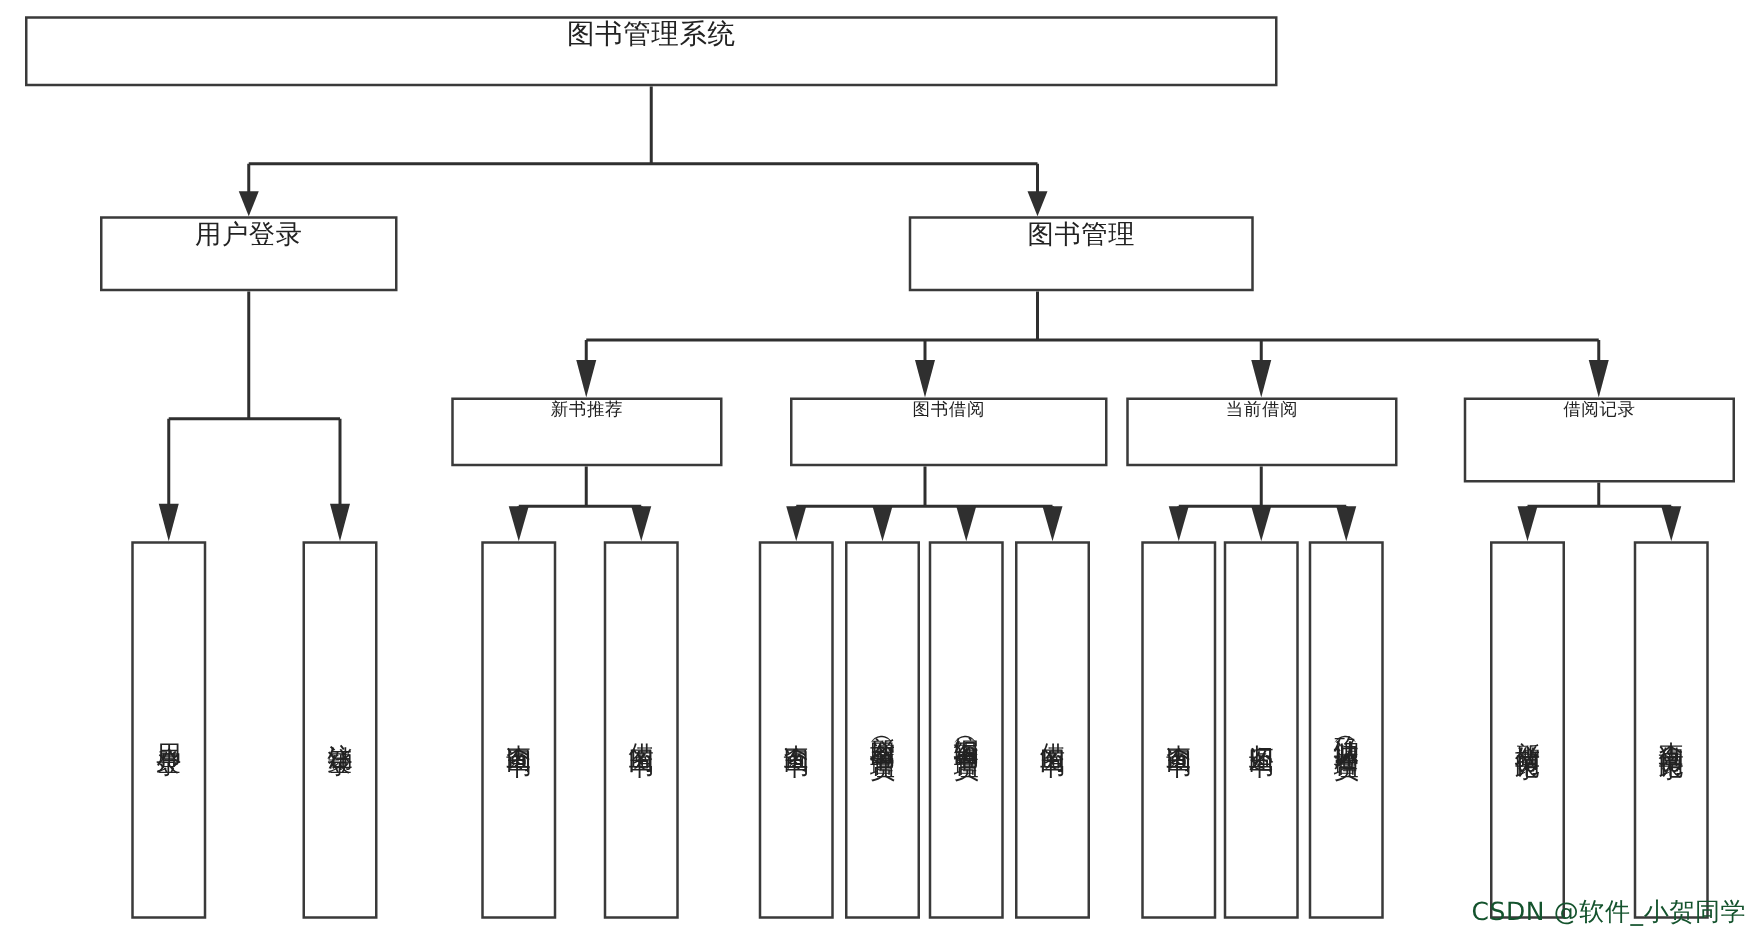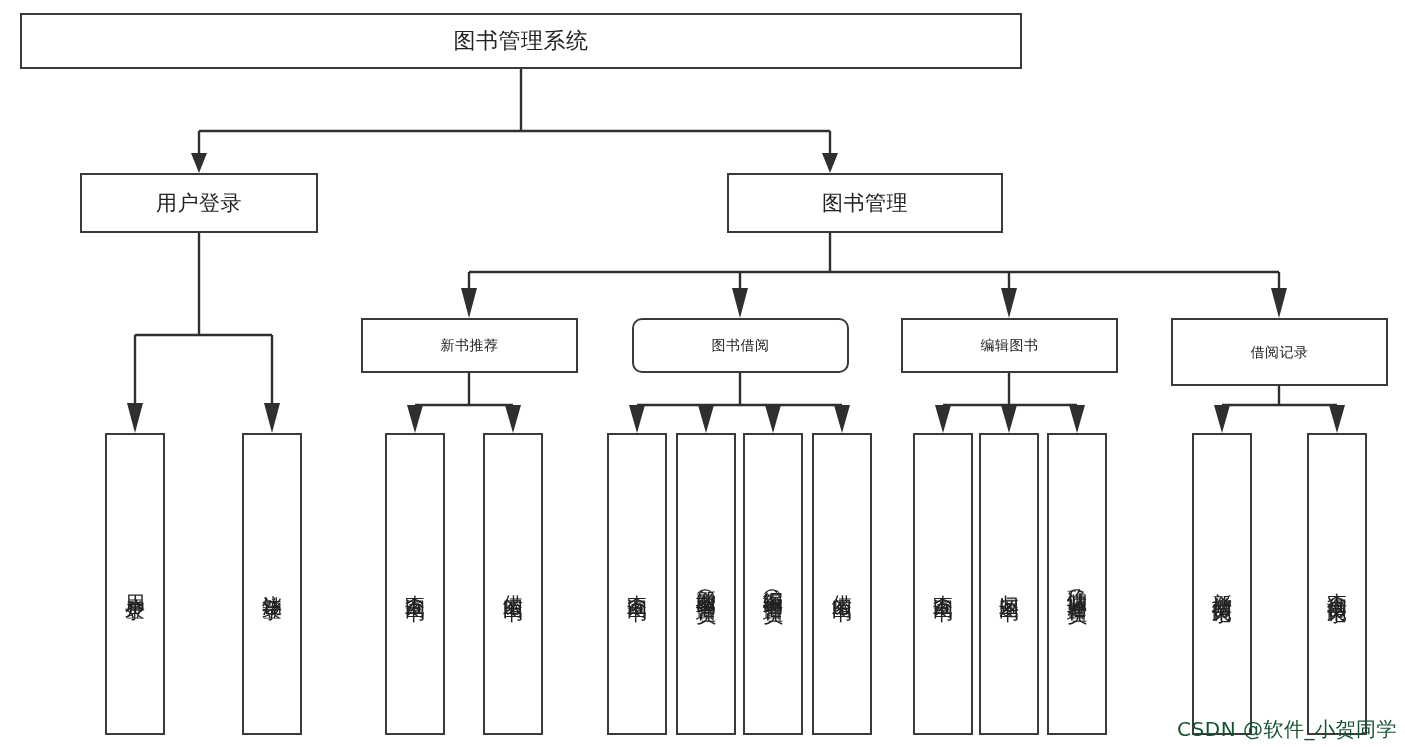--- a/index.html
+++ b/index.html
@@ -38,21 +38,21 @@
     fill: #2f2f2f;
     stroke: none;
   }
   
   .node {
     position: absolute;
     box-sizing: border-box;
     background: #ffffff;
     border: 2.4px solid #3a3a3a;
     display: flex;
-    align-items: center;
+    align-items: flex-start;
     justify-content: center;
     color: #1d1d1d;
   }
   .node .label {
     font-size: 21px;
     line-height: 1.15;
     letter-spacing: 0.5px;
     white-space: nowrap;
     color: #222222;
   }
@@ -159,25 +159,25 @@
   <div class="node level2" style="left:80px; top:173px; width:238px; height:60px;">
     <span class="label">用户登录</span>
   </div>
   <div class="node level2" style="left:727px; top:173px; width:276px; height:60px;">
     <span class="label">图书管理</span>
   </div>
 
   <div class="node level3" style="left:361px; top:318px; width:217px; height:55px;">
     <span class="label">新书推荐</span>
   </div>
-  <div class="node level3" style="left:632px; top:318px; width:217px; height:55px;border-radius:10px;">
+  <div class="node level3" style="left:632px; top:318px; width:254px; height:55px;">
     <span class="label">图书借阅</span>
   </div>
   <div class="node level3" style="left:901px; top:318px; width:217px; height:55px;">
-    <span class="label">编辑图书</span>
+    <span class="label">当前借阅</span>
   </div>
   <div class="node level3" style="left:1171px; top:318px; width:217px; height:68px;">
     <span class="label">借阅记录</span>
   </div>
 
   <div class="node leaf" style="left:105px; top:433px; width:60px; height:302px;">
     <span class="label">用户登录</span>
   </div>
   <div class="node leaf" style="left:242px; top:433px; width:60px; height:302px;">
     <span class="label">注销登录</span>

